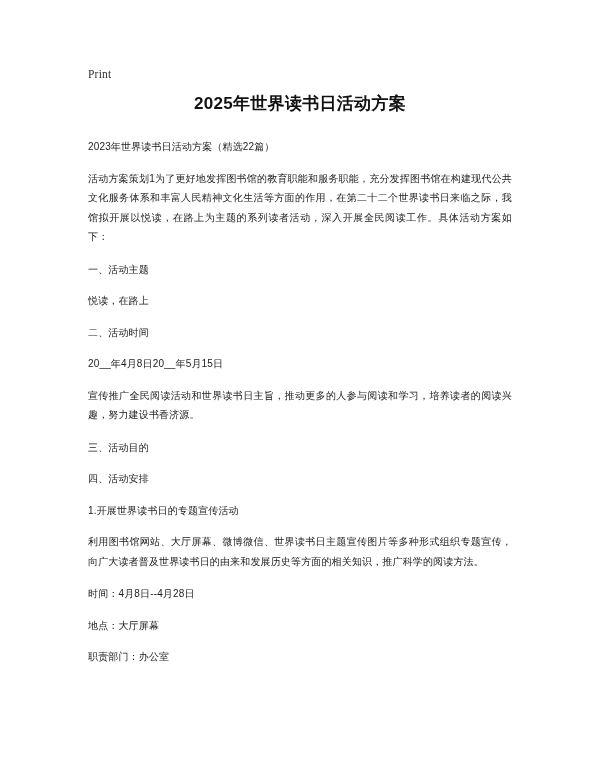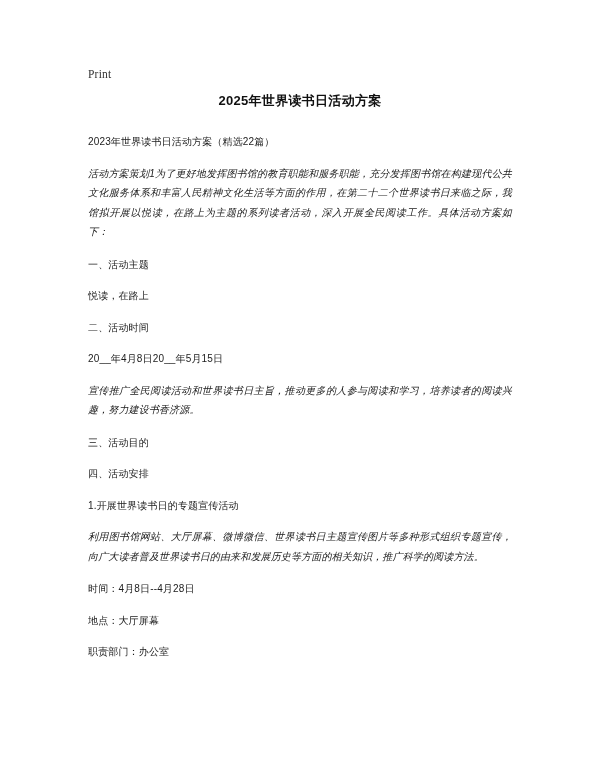--- a/index.html
+++ b/index.html
@@ -30,41 +30,40 @@
     font-family: "Liberation Serif", serif;
     letter-spacing: 0.2px;
   }
   .content {
     position: absolute;
     top: 92px;
     left: 88px;
     width: 424px;
   }
   .doc-title {
-    font-size: 13px;
+    font-size: 17px;
     font-weight: 700;
     text-align: center;
     margin: 0 0 22px 0;
     letter-spacing: 0.3px;
     color: #111111;
   }
   .para {
     font-size: 10px;
     line-height: 1.95;
     margin: 0 0 12px 0;
     color: #1b1b1b;
     text-align: justify;
     letter-spacing: 0.15px;
   }
   .para.bold {
     font-weight: 700;
   }
   .para.block {
     margin-bottom: 13px;
-    font-style: italic;
   }
 </style>
 </head>
 <body>
 
 <div class="page">
 
   <div class="print-label">Print</div>
 
   <div class="content">

